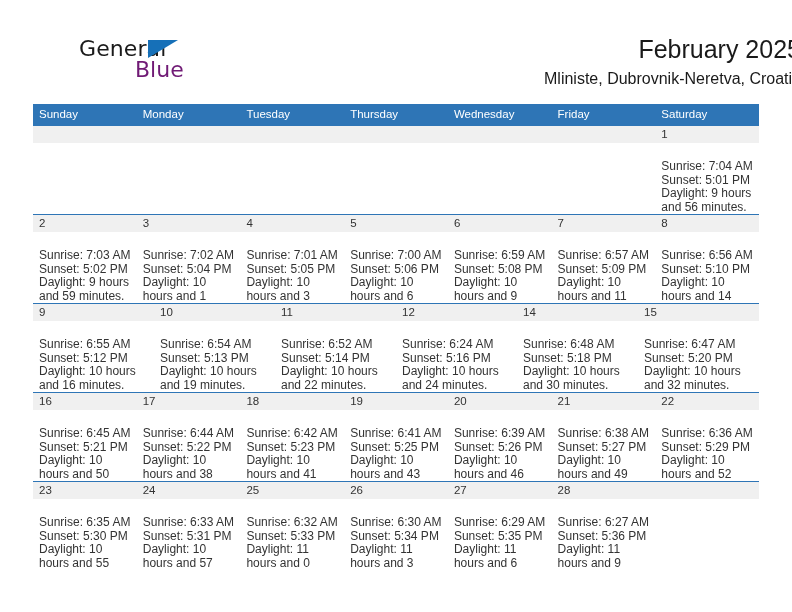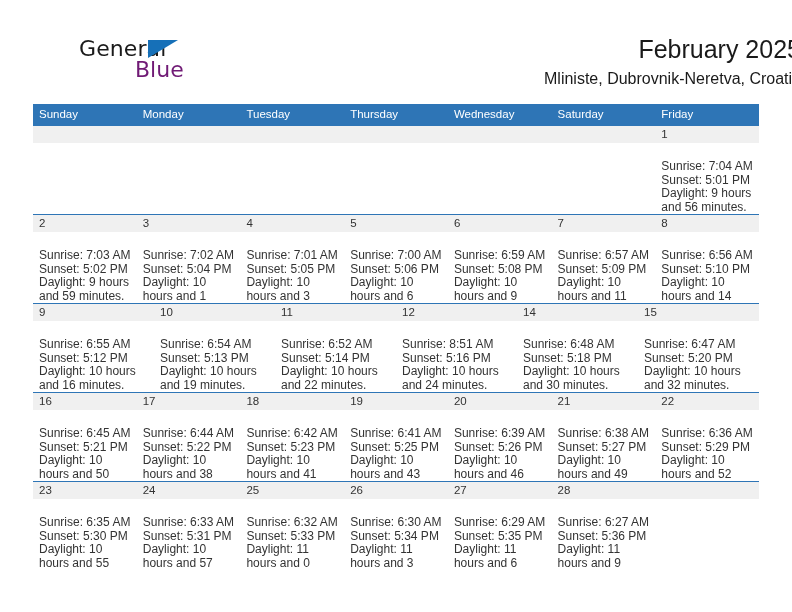--- a/index.html
+++ b/index.html
@@ -185,22 +185,22 @@
   </div>
 
   <div class="calendar">
 
     <div class="weekdays">
       <div class="weekday">Sunday</div>
       <div class="weekday">Monday</div>
       <div class="weekday">Tuesday</div>
       <div class="weekday">Thursday</div>
       <div class="weekday">Wednesday</div>
+      <div class="weekday">Friday</div>
       <div class="weekday">Saturday</div>
-      <div class="weekday">Friday</div>
     </div>
 
     <div class="week">
       <div class="daynum-band"></div>
       <div class="week-inner">
         <div class="cell empty">
           <div class="daynum"></div>
 
         </div>
         <div class="cell empty">
@@ -319,21 +319,21 @@
           <div class="daynum">11</div>
           <div class="info">
             <div>Sunrise: 6:52 AM</div>
             <div>Sunset: 5:14 PM</div>
             <div class="daylight">Daylight: 10 hours and 22 minutes.</div>
           </div>
         </div>
         <div class="cell">
           <div class="daynum">12</div>
           <div class="info">
-            <div>Sunrise: 8:51 AM</div>
+            <div>Sunrise: 6:24 AM</div>
             <div>Sunset: 5:16 PM</div>
             <div class="daylight">Daylight: 10 hours and 24 minutes.</div>
           </div>
         </div>
         <div class="cell">
           <div class="daynum">14</div>
           <div class="info">
             <div>Sunrise: 6:48 AM</div>
             <div>Sunset: 5:18 PM</div>
             <div class="daylight">Daylight: 10 hours and 30 minutes.</div>

